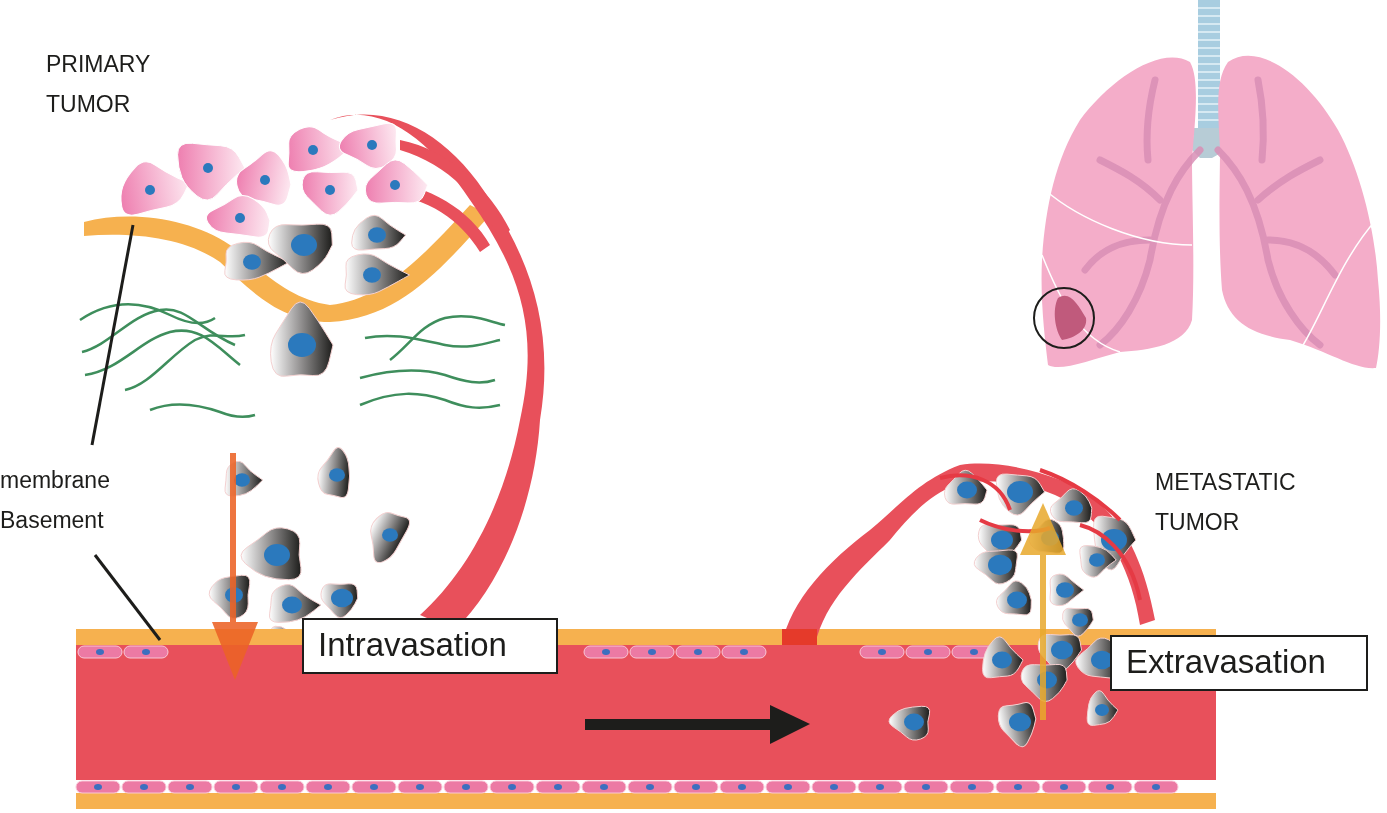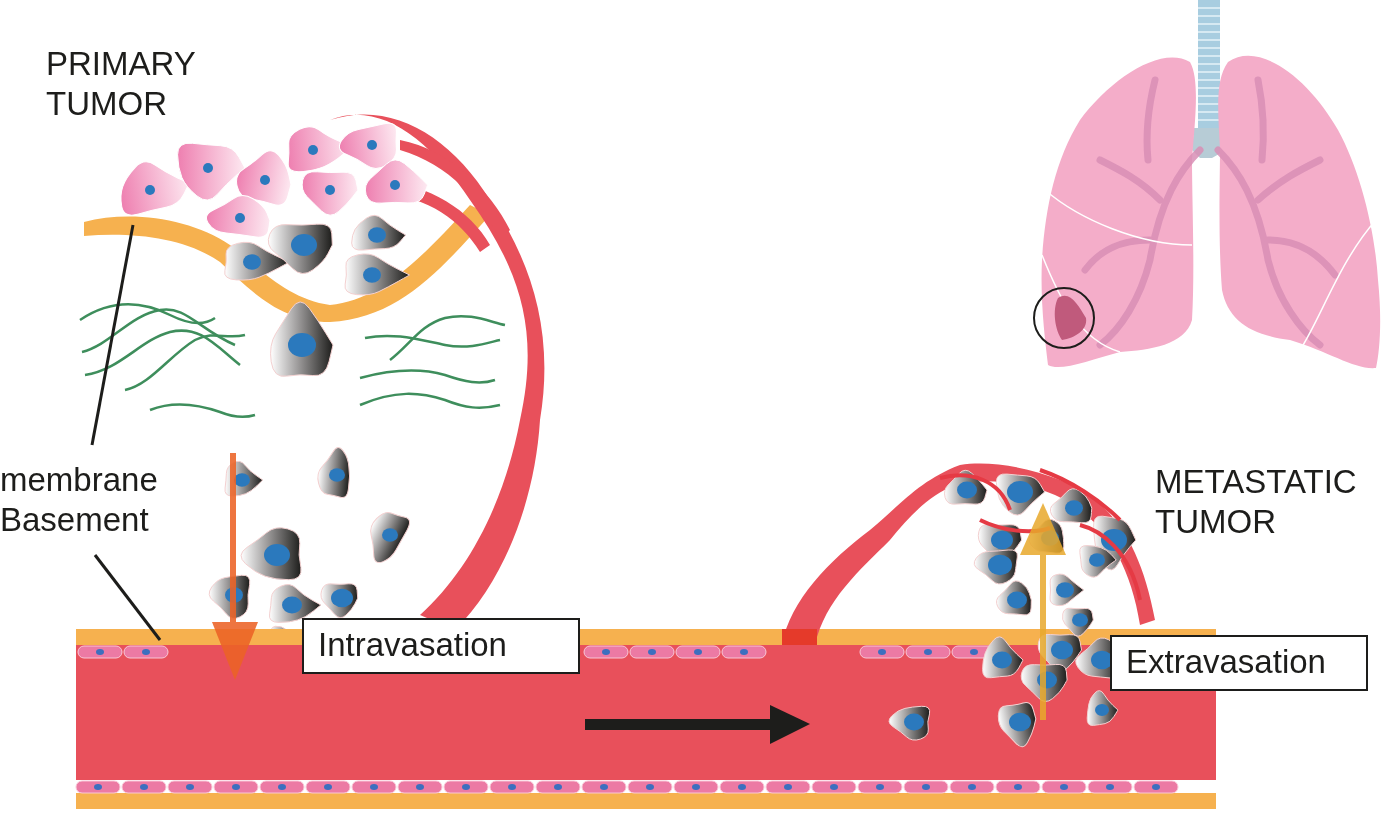--- a/index.html
+++ b/index.html
@@ -1,18 +1,18 @@
 <!DOCTYPE html>
 <html><head>
 <meta charset="utf-8">
 <style>
   html, body { margin: 0; padding: 0; background: #ffffff; }
   body { width: 1387px; height: 813px; position: relative; overflow: hidden; font-family: "Liberation Sans", sans-serif; }
   #stage { position: absolute; left: 0; top: 0; width: 1387px; height: 813px; }
-  .label { position: absolute; color: #1d1d1b; font-family: "Liberation Sans", sans-serif; font-size: 33px; line-height: 40px; }
+  .label { position: absolute; color: #1d1d1b; font-family: "Liberation Sans", sans-serif; font-size: 23px; line-height: 40px; }
   .boxlabel { position: absolute; background: #ffffff; border: 2px solid #1d1d1b; color: #1d1d1b; font-family: "Liberation Sans", sans-serif; font-size: 33px; line-height: 50px; padding: 0 14px; box-sizing: border-box; height: 56px; }
 </style>
 </head>
 <body>
 
 <svg id="stage" viewBox="0 0 1387 813" xmlns="http://www.w3.org/2000/svg">
   <defs>
     <linearGradient id="cellGrad" x1="0" y1="0" x2="1" y2="0">
       <stop offset="0" stop-color="#ffffff"></stop>
       <stop offset="0.45" stop-color="#9a9898"></stop>
@@ -293,14 +293,14 @@
   <div>TUMOR</div>
 </div>
 <div class="label" style="left:0px; top:460px;">
   <div>membrane</div>
   <div>Basement</div>
 </div>
 <div class="label" style="left:1155px; top:462px;">
   <div>METASTATIC</div>
   <div>TUMOR</div>
 </div>
-<div class="boxlabel" style="left:302px; top:618px; width:278px;">Intravasation</div>
+<div class="boxlabel" style="left:302px; top:618px; width:256px;">Intravasation</div>
 <div class="boxlabel" style="left:1110px; top:635px; width:258px;">Extravasation</div>
 
 </body></html>

